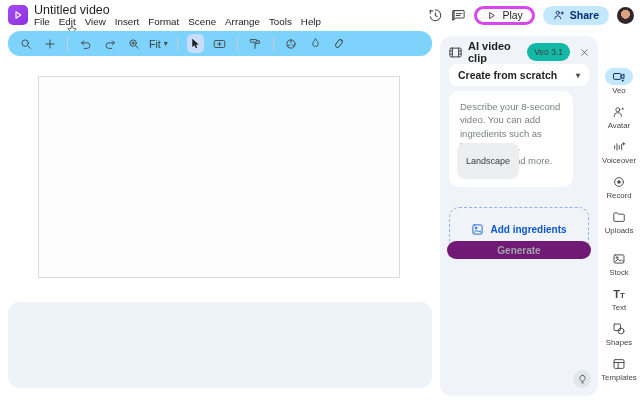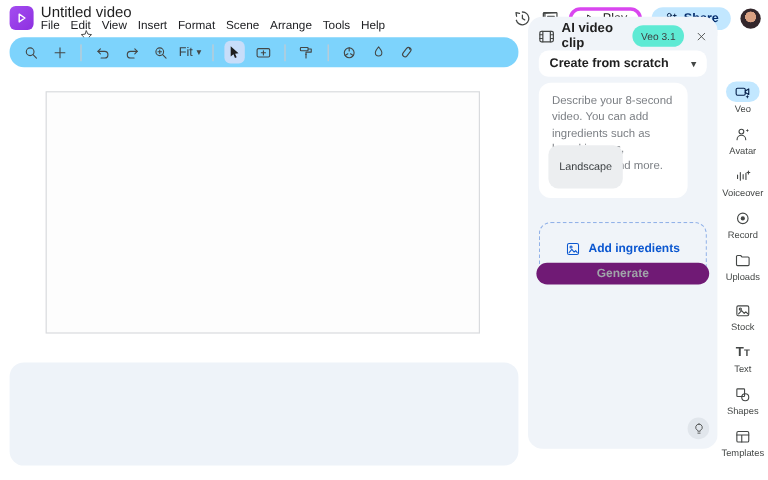--- a/index.html
+++ b/index.html
@@ -39,26 +39,26 @@
 
   
   .canvas { position:absolute; left:38px; top:76px; width:362px; height:202px;
             background:#fdfdfd; border:1px solid #d9dbde; }
 
   
   .timeline { position:absolute; left:8px; top:302px; width:424px; height:86px;
               background:#eef3f9; border-radius:12px; }
 
   
-  .panel { position:absolute; left:440px; top:14px; width:158px; height:360px;
+  .panel { position:absolute; left:440px; top:36px; width:158px; height:360px;
            background:#f0f4f9; border-radius:12px; }
   .panel-head { position:absolute; left:8px; top:8px; width:142px; height:16px;
                 display:flex; align-items:center; gap:5px; }
   .panel-title { font-size:11px; font-weight:bold; color:#1f1f1f; flex:1; }
-  .badge { background:#5eead4; color:#3c4043; font-size:8.5px; padding:4px 7px; border-radius:9px; }
+  .badge { background:#14b8a6; color:#3c4043; font-size:8.5px; padding:4px 7px; border-radius:9px; }
   .close-x { margin-left:4px; display:flex; }
   .mode-select { position:absolute; left:9px; top:28px; width:140px; height:22px; background:#fff;
                  border-radius:8px; display:flex; align-items:center; padding:0 9px;
                  font-size:10.5px; font-weight:bold; color:#1f1f1f; }
   .mode-select .caret { margin-left:auto; }
   .prompt-card { position:absolute; left:9px; top:55px; width:124px; height:96px; background:#fff;
                  border-radius:10px; padding:9px 11px; }
   .prompt-text { font-size:9.5px; line-height:1.42; color:#7a7e83; }
   .aspect-chip { position:absolute; left:8px; bottom:8px; background:#eceef0; color:#3c4043;
                  font-size:9px; padding:13px 9px; border-radius:8px; }

